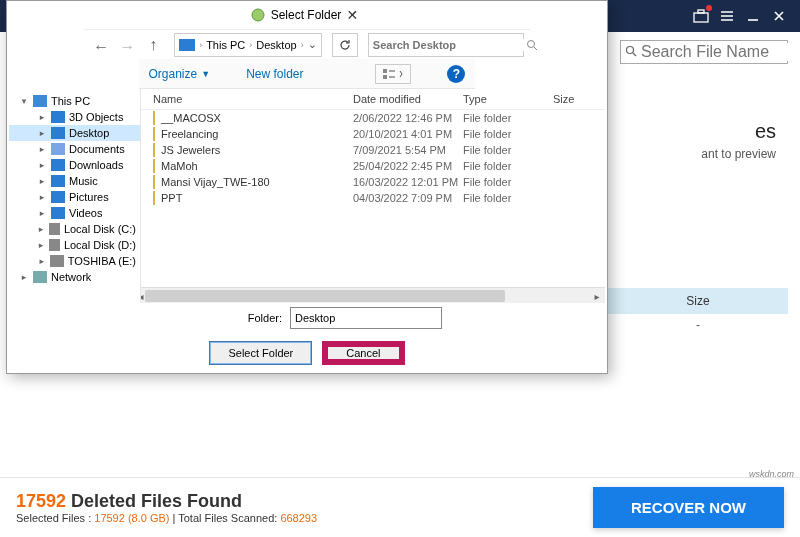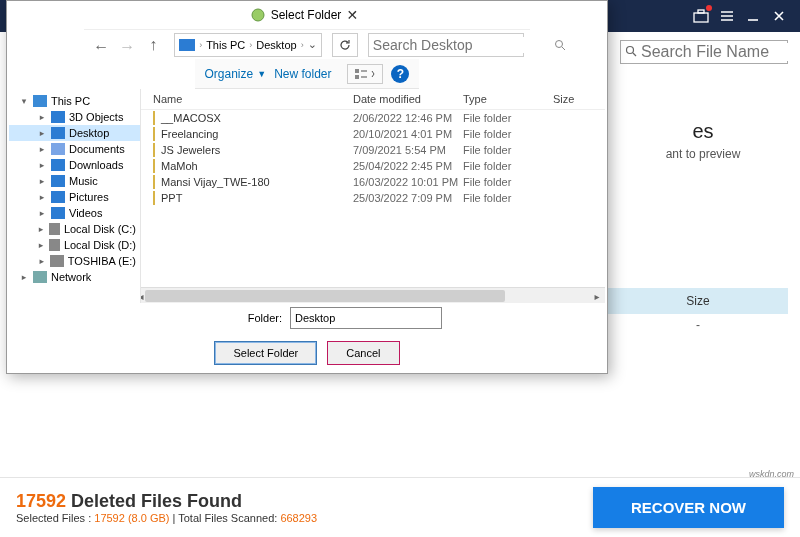--- a/index.html
+++ b/index.html
@@ -10,21 +10,21 @@
 .app-titlebar { position: absolute; top: 0; left: 0; right: 0; height: 32px; background: #1a2a4a; display: flex; justify-content: flex-end; align-items: center; gap: 8px; padding-right: 12px; }
 .app-titlebar .icon { width: 18px; height: 18px; display: flex; align-items: center; justify-content: center; color: #fff; cursor: pointer; }
 .tool-badge { position: relative; }
 .tool-badge::after { content:""; position:absolute; top:-2px; right:-2px; width:6px; height:6px; background:#e33; border-radius:50%; }
 
 .app-search { position: absolute; top: 40px; right: 12px; width: 168px; height: 24px; border: 1px solid #aaa; background:#fff; display:flex; align-items:center; padding:0 4px; }
 .app-search .sicon { width:14px; height:14px; color:#666; }
 .app-search input { flex:1; border:none; outline:none; font-size:16px; padding:0 4px; }
 .app-search .xicon { width:10px; height:10px; color:#666; cursor:pointer; }
 
-.preview-pane { position:absolute; top:120px; right:12px; width:170px; text-align:center; color:#222; }
+.preview-pane { position:absolute; top:120px; right:24px; width:170px; text-align:right; color:#222; }
 .preview-pane .ptitle { font-size:20px; font-weight:300; }
 .preview-pane .psub   { font-size:12px; color:#555; margin-top:4px; }
 
 .size-header { position:absolute; top:288px; right:12px; width:180px; height:26px; background:#d6ebf5; display:flex; align-items:center; justify-content:center; font-size:12px; color:#333; }
 .size-dash { position:absolute; top:314px; right:12px; width:180px; height:22px; display:flex; align-items:center; justify-content:center; font-size:12px; color:#555; }
 
 .app-footer { position:absolute; bottom:0; left:0; right:0; height:60px; background:#fff; border-top:1px solid #e4e4e4; display:flex; align-items:center; justify-content:space-between; padding:0 16px; }
 .footer-text .line1 { font-size:18px; color:#333; font-weight:700; }
 .footer-text .line1 .accent { color:#ee6b0e; }
 .footer-text .line2 { font-size:11px; color:#333; }
@@ -41,23 +41,23 @@
 .gi { width:14px; height:14px; }
 
 .dlg-nav { height:30px; display:flex; align-items:center; padding:0 6px; gap:4px; border-top:1px solid #eee; }
 .navbtn { width:22px; height:22px; display:flex; align-items:center; justify-content:center; color:#666; cursor:pointer; }
 .crumb-box { flex:1; height:24px; border:1px solid #ccc; display:flex; align-items:center; padding:0 4px; font-size:11px; gap:4px; margin:0 6px; }
 .crumb-box .pc-ic { width:16px; height:12px; background:#2b7cd3; }
 .crumb-box .chev { color:#888; font-size:9px; }
 .crumb-box .cdd  { margin-left:auto; color:#555; }
 .refresh { width:26px; height:24px; border:1px solid #ccc; display:flex; align-items:center; justify-content:center; cursor:pointer; }
 .dlg-search { width:156px; height:24px; border:1px solid #ccc; display:flex; align-items:center; padding:0 4px; margin-left:6px; }
-.dlg-search input { flex:1; border:none; outline:none; font-size:14px; color:#666; }
-
-.dlg-toolbar { height:30px; display:flex; align-items:center; padding:0 10px; gap:8px; font-size:12px; border-bottom:1px solid #e5e5e5; background:#fafafa; }
+.dlg-search input { flex:1; border:none; outline:none; font-size:11px; color:#666;font-weight:bold; }
+
+.dlg-toolbar { height:30px; display:flex; align-items:center; padding:0 10px; gap:36px; font-size:12px; border-bottom:1px solid #e5e5e5; background:#fafafa; }
 .organize { color:#026db5; cursor:pointer; display:flex; align-items:center; gap:4px; }
 .newfolder { color:#026db5; cursor:pointer; }
 .dlg-toolbar .spacer { flex:1; }
 .viewbtn { width:36px; height:20px; border:1px solid #ccc; display:flex; align-items:center; justify-content:center; cursor:pointer; }
 .helpbtn { width:18px; height:18px; border-radius:50%; background:#0a65c2; color:#fff; font-size:12px; font-weight:700; display:flex; align-items:center; justify-content:center; cursor:pointer; }
 
 .dlg-body { flex:1; display:flex; overflow:hidden; }
 .tree { width:132px; border-right:1px solid #e5e5e5; overflow-y:auto; font-size:11px; padding:4px 0; }
 .tree-item { display:flex; align-items:center; gap:4px; padding:2px 4px 2px 10px; cursor:pointer; white-space:nowrap; }
 .tree-item.l2 { padding-left:28px; }
@@ -76,21 +76,21 @@
 .hscroll { height:16px; background:#f0f0f0; border-top:1px solid #ddd; position:relative; }
 .hscroll .thumb { position:absolute; left:4px; top:2px; height:12px; width:360px; background:#cfcfcf; border-radius:2px; }
 .hscroll .ar { position:absolute; top:0; width:16px; height:16px; display:flex; align-items:center; justify-content:center; color:#666; font-size:10px; cursor:pointer; }
 .hscroll .ar.l{left:-8px;} .hscroll .ar.r{right:0;}
 
 .dlg-field { height:30px; display:flex; align-items:center; padding:0 10px; gap:8px; font-size:11px; }
 .dlg-field label{ width:110px; text-align:right; }
 .dlg-field input{ flex:1; height:22px; border:1px solid #888; padding:0 4px; font-size:11px; }
 
 .dlg-buttons { height:40px; display:flex; align-items:center; justify-content:flex-end; gap:10px; padding:0 12px; }
-.dlg-buttons button { height:24px; padding:0 18px; font-size:11px; border:1px solid #be185d; background:#efefef; cursor:pointer; }
+.dlg-buttons button { height:24px; padding:0 18px; font-size:11px; border:6px solid #be185d; background:#efefef; cursor:pointer; }
 .dlg-buttons button.primary { border:1px solid #3b78b5; box-shadow:0 0 0 1px #8ab7e6 inset; }
 
 svg { display:block; }
 </style>
 </head>
 <body>
 
 <div class="app-bg">
   <div class="app-titlebar">
     <span class="icon tool-badge">
@@ -296,27 +296,27 @@
             <div class="col-size"></div>
           </div>
           <div class="fl-row">
             <div class="col-name"><span class="fic"></span>MaMoh</div>
             <div class="col-date">25/04/2022 2:45 PM</div>
             <div class="col-type">File folder</div>
             <div class="col-size"></div>
           </div>
           <div class="fl-row">
             <div class="col-name"><span class="fic"></span>Mansi Vijay_TWE-180</div>
-            <div class="col-date">16/03/2022 10:01 PM</div>
+            <div class="col-date">16/03/2022 12:01 PM</div>
             <div class="col-type">File folder</div>
             <div class="col-size"></div>
           </div>
           <div class="fl-row">
             <div class="col-name"><span class="fic"></span>PPT</div>
-            <div class="col-date">25/03/2022 7:09 PM</div>
+            <div class="col-date">04/03/2022 7:09 PM</div>
             <div class="col-type">File folder</div>
             <div class="col-size"></div>
           </div>
         </div>
       <div class="hscroll">
         <span class="ar l">◂</span>
         <div class="thumb"></div>
         <span class="ar r">▸</span>
       </div>
     </div>

